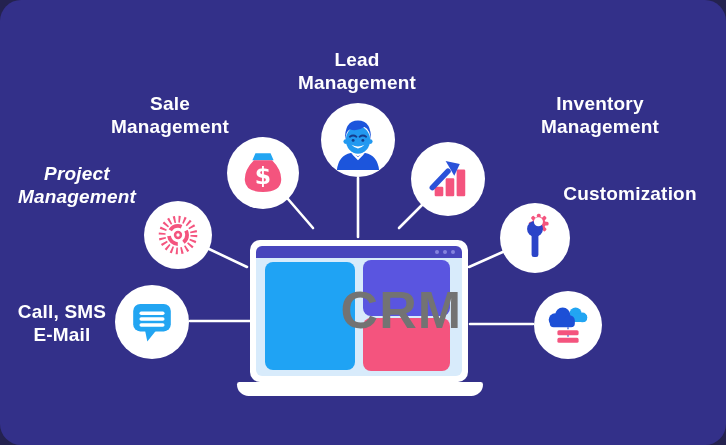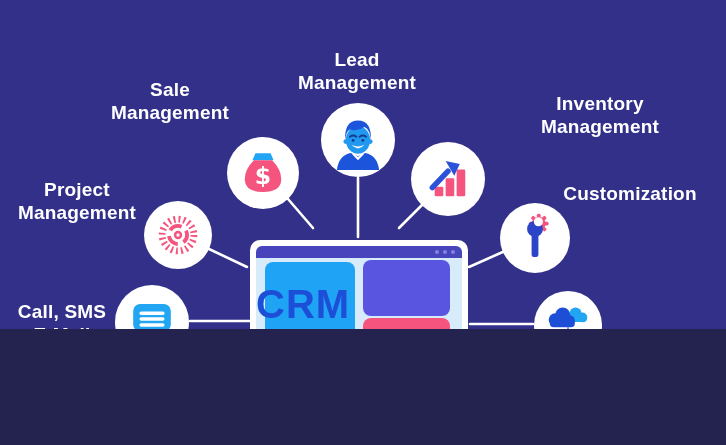--- a/index.html
+++ b/index.html
@@ -2,23 +2,24 @@
 <html><head>
 <meta charset="utf-8">
 <style>
   html,body{margin:0;padding:0;}
   body{
     font-family:"Liberation Sans","DejaVu Sans",sans-serif;
     background:#24224f;
   }
   .stage{
     position:relative;
-    width:726px;height:329px;
+    width:726px;height:445px;
     background:#333089;
     overflow:hidden;
+    border-radius:21px;
   }
   .connectors{position:absolute;left:0;top:0;width:726px;height:445px;z-index:1;}
   .node-circle{
     position:absolute;z-index:2;
     background:#ffffff;border-radius:50%;
     display:flex;align-items:center;justify-content:center;
   }
   .node-label{
     position:absolute;z-index:3;
     color:#ffffff;font-size:19px;font-weight:700;
@@ -29,23 +30,23 @@
   
   .c-lead{left:321px;top:103px;width:74px;height:74px;}
   .c-sale{left:227px;top:137px;width:72px;height:72px;}
   .c-inventory{left:411px;top:142px;width:74px;height:74px;}
   .c-project{left:144px;top:201px;width:68px;height:68px;}
   .c-customization{left:500px;top:203px;width:70px;height:70px;}
   .c-call{left:115px;top:285px;width:74px;height:74px;}
   .c-integration{left:534px;top:291px;width:68px;height:68px;}
   
   .l-lead{left:357px;top:71px;}
-  .l-sale{left:170px;top:101px;}
+  .l-sale{left:170px;top:115px;}
   .l-inventory{left:576px;top:115px;margin-left:24px;}
-  .l-project{left:77px;top:201px;}
+  .l-project{left:77px;top:185px;font-style:italic;}
   .l-customization{left:630px;top:194px;}
   .l-call{left:62px;top:323px;}
   .l-integration{left:659px;top:324px;}
   
   .laptop-screen{
     position:absolute;z-index:2;
     left:250px;top:240px;width:218px;height:142px;
     background:#ffffff;border-radius:10px;
   }
   .laptop-inner{
@@ -59,22 +60,22 @@
     padding-right:7px;gap:4px;
   }
   .laptop-topbar .dot{width:4px;height:4px;border-radius:50%;background:#8583de;}
   .laptop-body{flex:1;background:#d8ebfb;position:relative;}
   .panel{position:absolute;border-radius:8px;}
   .panel-left{left:9px;top:4px;width:90px;height:108px;background:#1fa3f4;}
   .panel-right-top{left:107px;top:2px;width:87px;height:56px;background:#5a55e0;}
   .panel-right-bottom{left:107px;top:60px;width:87px;height:53px;background:#f4547e;}
   .crm-text{
     position:absolute;left:0;right:0;top:26px;z-index:2;
-    text-align:left;color:#1d4ed8;
-    font-size:40px;font-weight:800;line-height:1;
+    text-align:right;color:#737373;
+    font-size:52px;font-weight:800;line-height:1;
     letter-spacing:1px;
   }
   .laptop-base{
     position:absolute;z-index:2;
     left:237px;top:382px;width:246px;height:14px;
     background:#ffffff;border-radius:3px 3px 14px 14px;
   }
   .icon-svg{display:block;}
 </style>
 </head>

